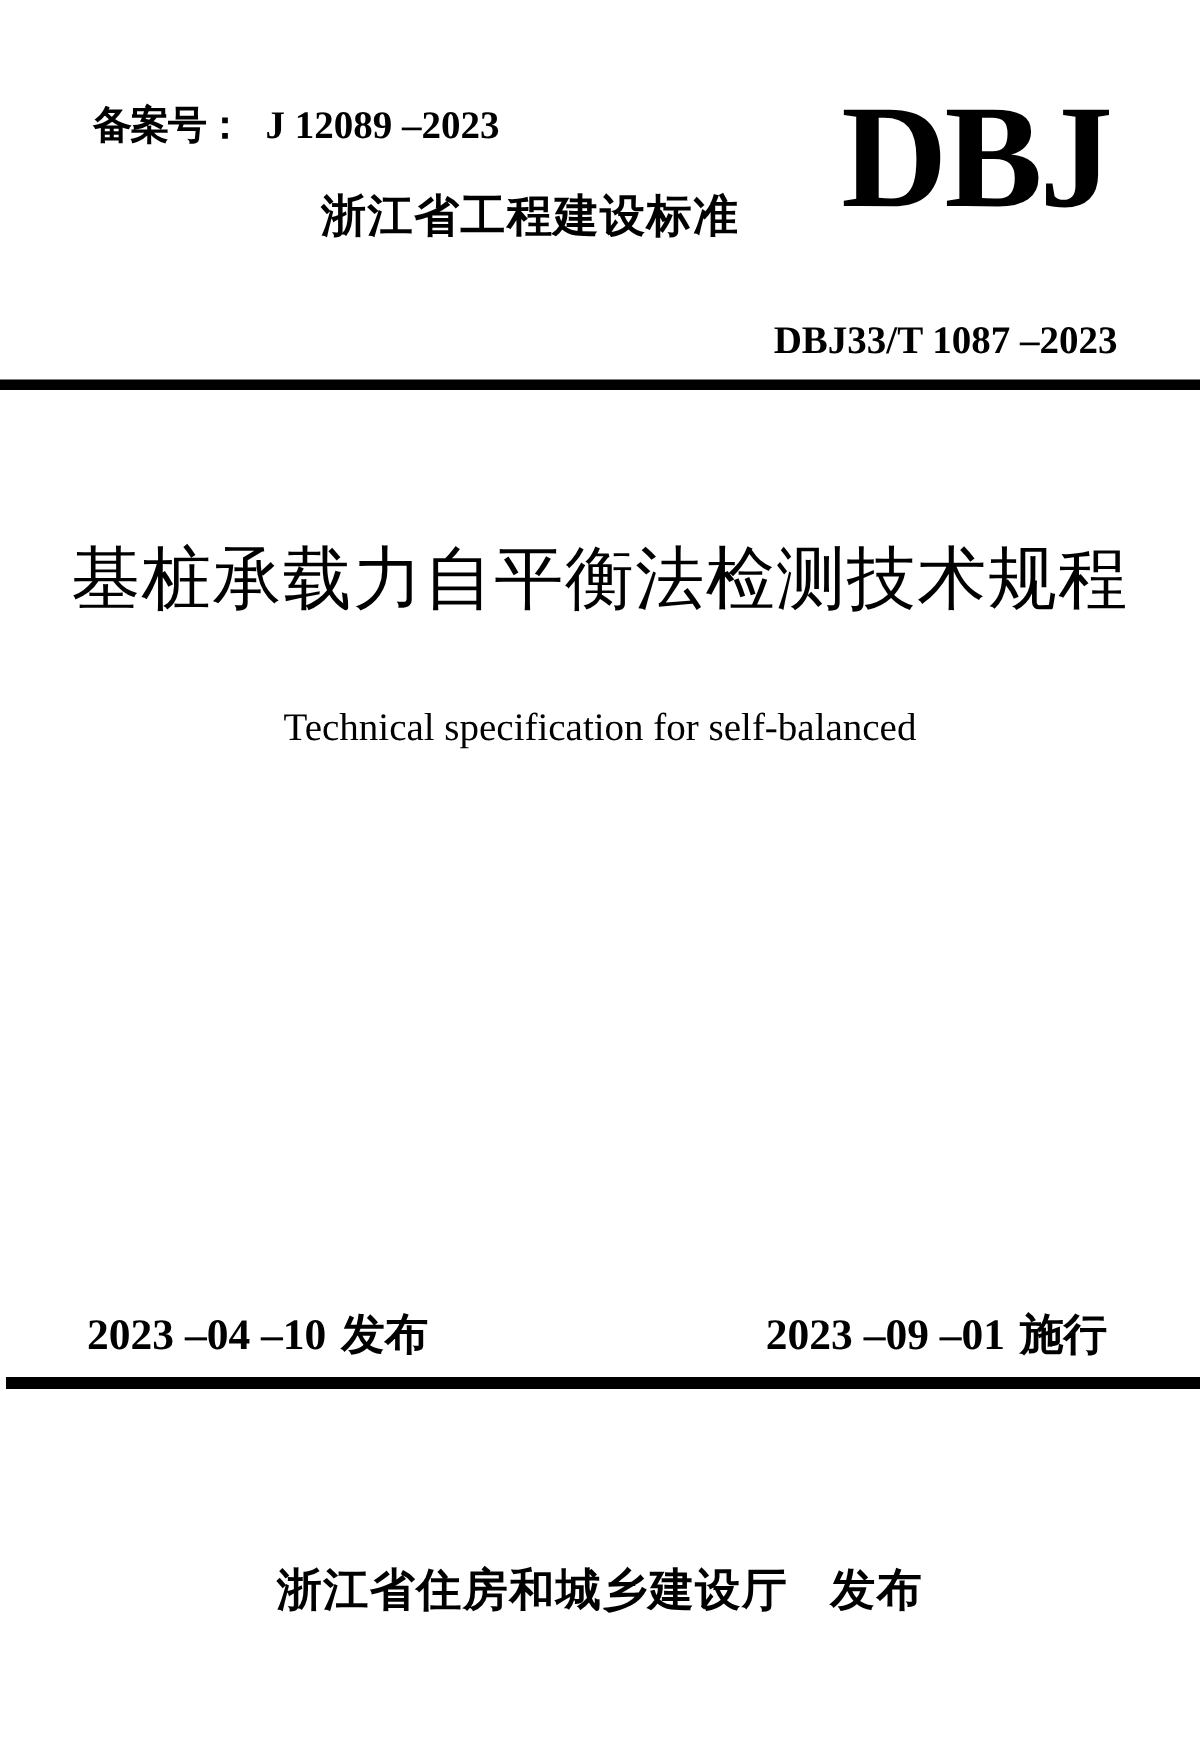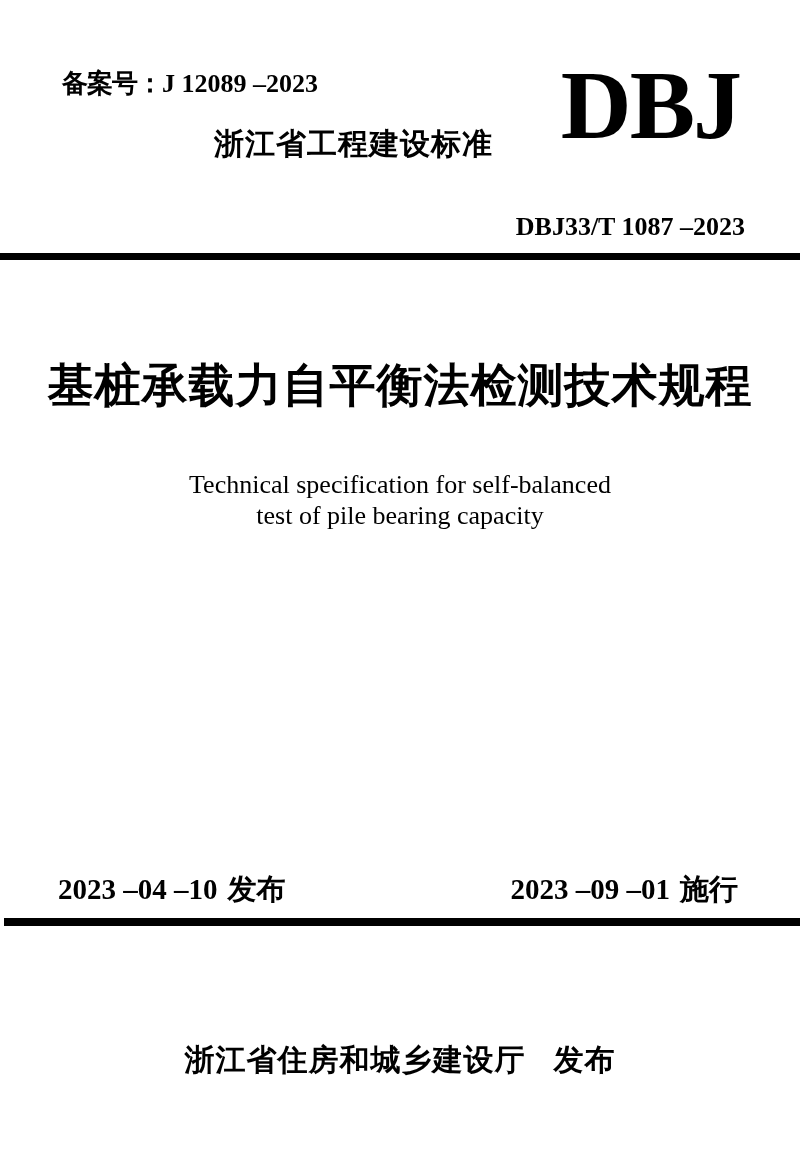--- a/index.html
+++ b/index.html
@@ -24,20 +24,21 @@
     font-size: 26px;
     font-weight: bold;
     white-space: nowrap;
   }
   .record .label {
     font-family: "Liberation Sans", sans-serif;
     letter-spacing: -1px;
   }
   .record .number {
     font-family: "Liberation Serif", serif;
+    margin-left: 15px;
   }
 
   .category {
     position: absolute;
     left: 214px;
     top: 124px;
     font-family: "Liberation Sans", sans-serif;
     font-size: 30px;
     font-weight: 600;
     letter-spacing: 1px;
@@ -75,21 +76,21 @@
   }
 
   .title-cn {
     position: absolute;
     left: 0;
     right: 0;
     top: 355px;
     text-align: center;
     font-family: "Liberation Serif", serif;
     font-size: 46px;
-    font-weight: bold;
+    font-weight: normal;
     letter-spacing: 1px;
     white-space: nowrap;
   }
 
   .title-en {
     position: absolute;
     left: 0;
     right: 0;
     top: 425px;
     text-align: center;
@@ -159,21 +160,20 @@
   <div class="logo">DBJ</div>
 
   <div class="std-number">DBJ33/T 1087 –2023</div>
 
   <div class="rule-top"></div>
 
   <div class="title-cn">基桩承载力自平衡法检测技术规程</div>
 
   <div class="title-en">
     <div>Technical specification for self-balanced</div>
-    <div>test of pile bearing capacity</div>
   </div>
 
   <div class="dates">
     <div>
       <span class="date">2023 –04 –10</span><span class="date-label">发布</span>
     </div>
     <div>
       <span class="date">2023 –09 –01</span><span class="date-label">施行</span>
     </div>
   </div>

